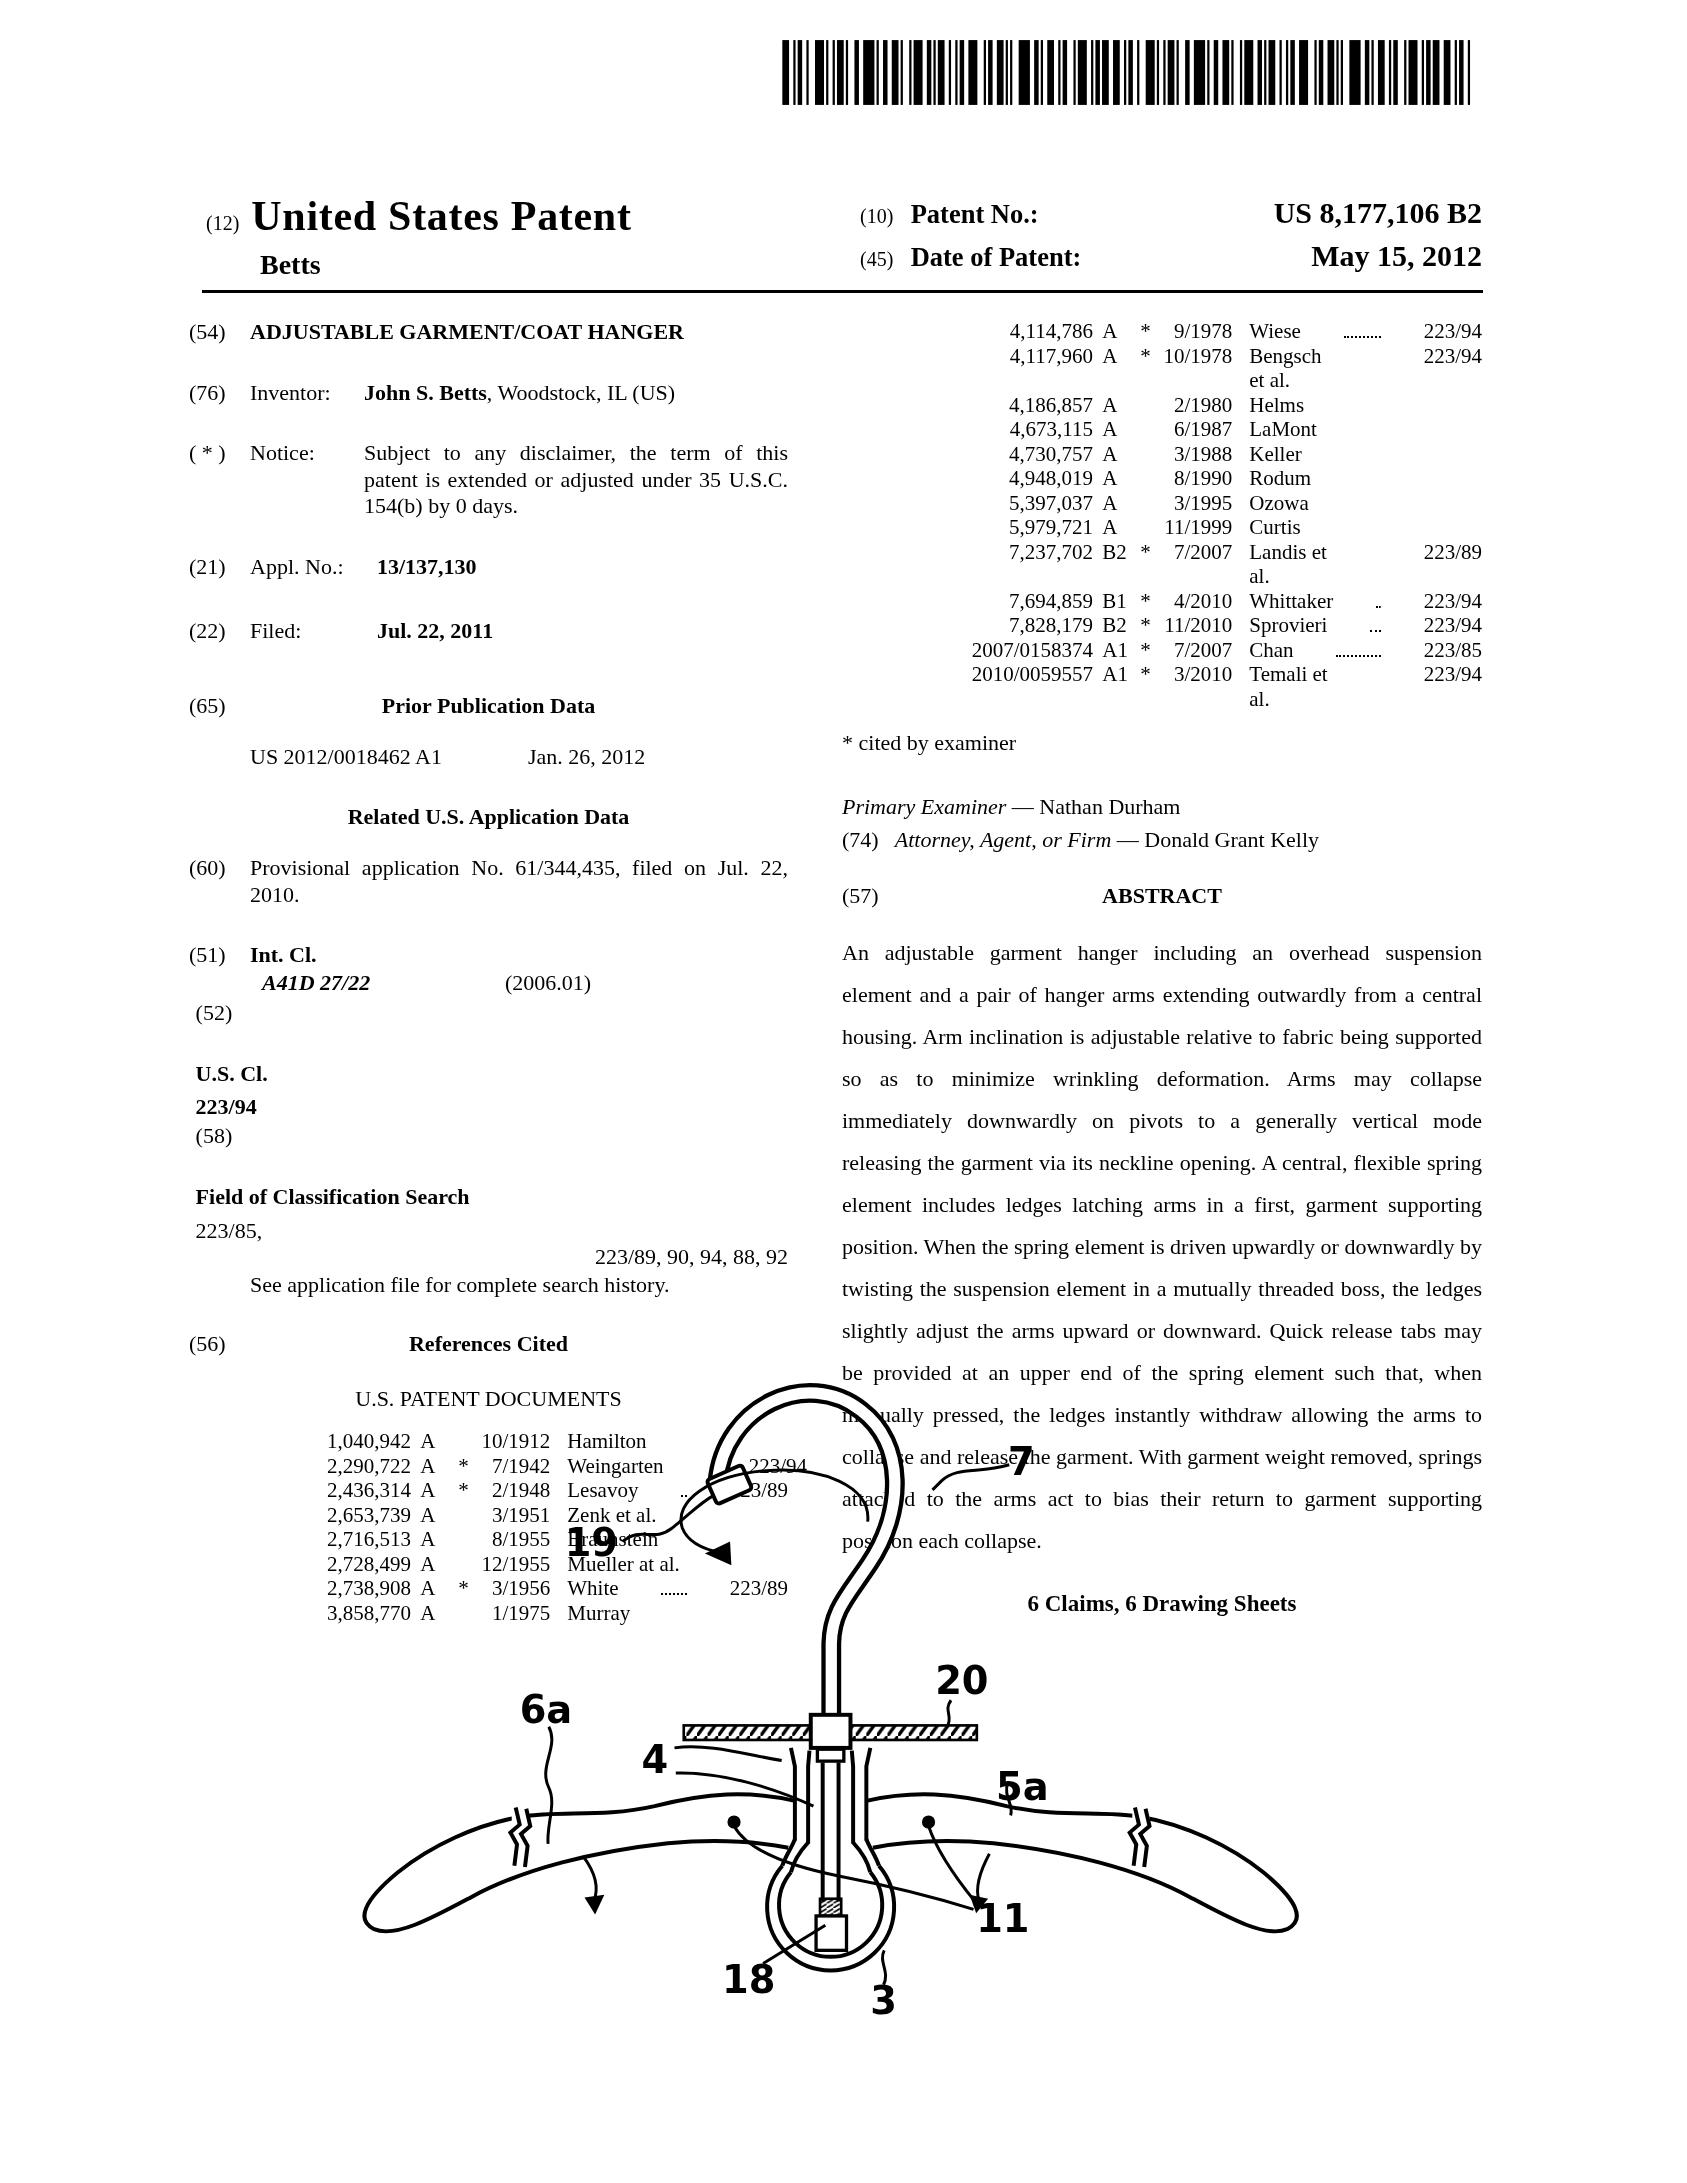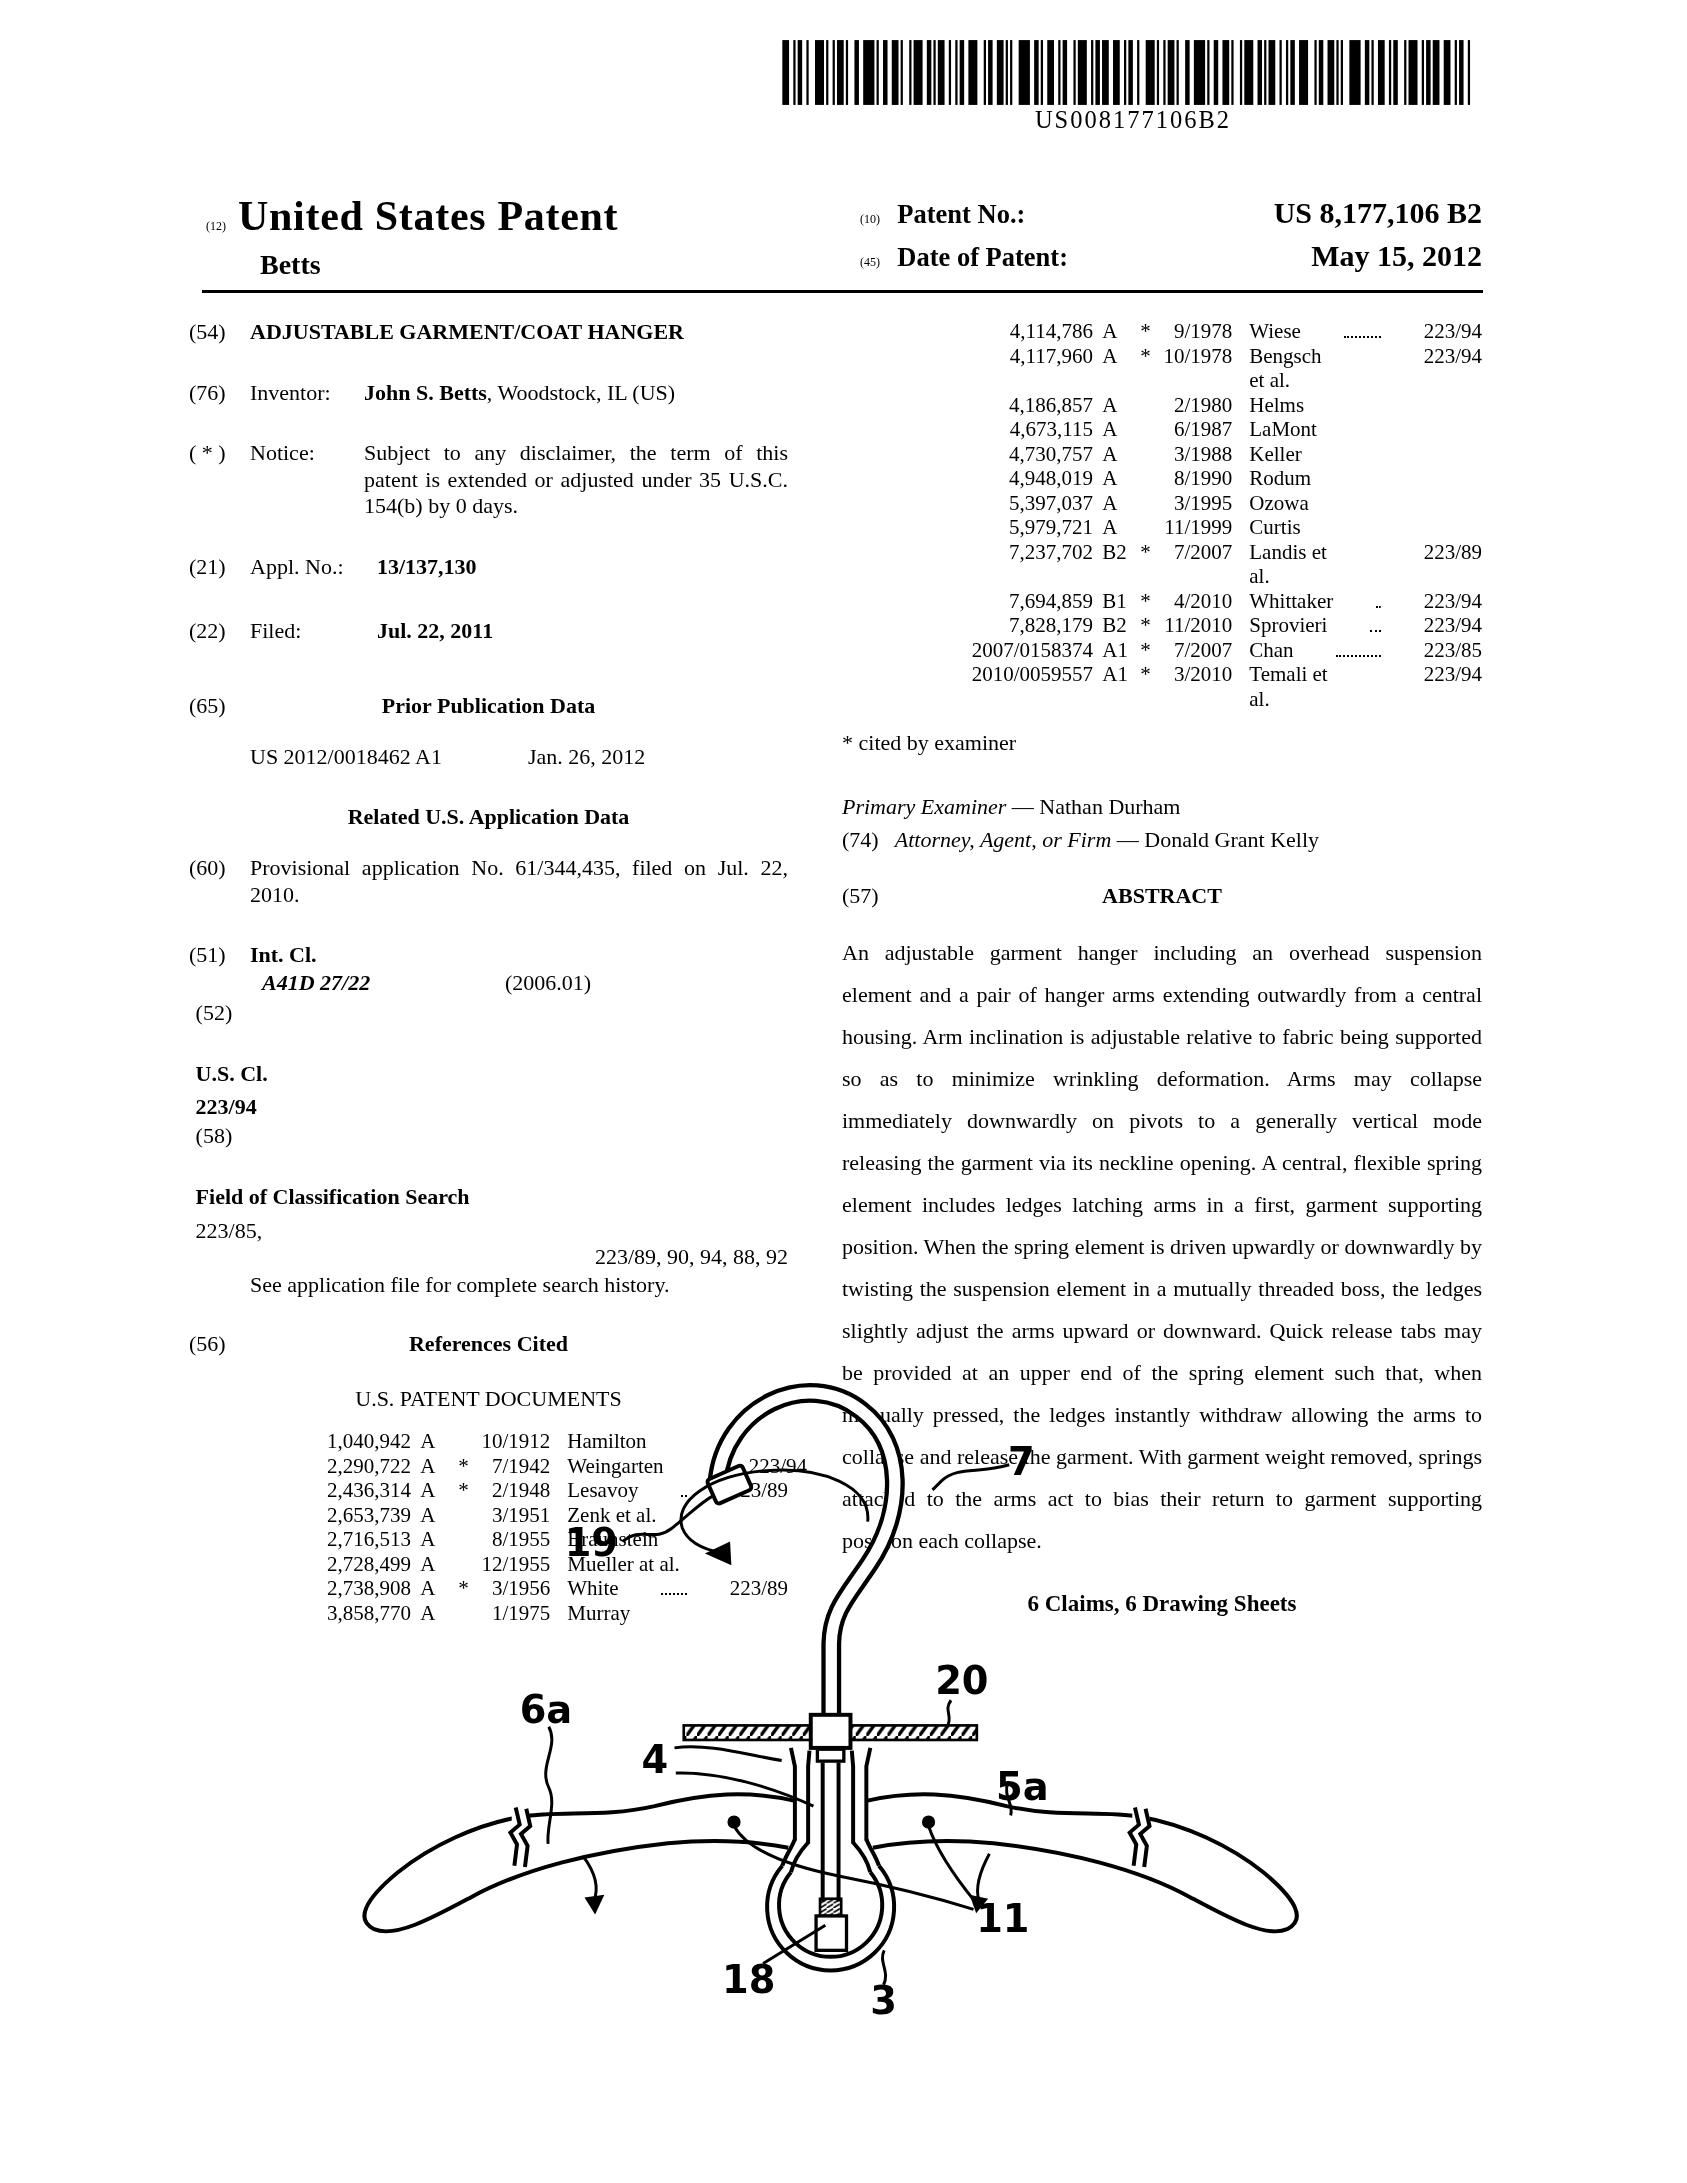--- a/index.html
+++ b/index.html
@@ -3,21 +3,21 @@
 <meta charset="utf-8">
 <style>
   html,body{margin:0;padding:0;background:#ffffff;}
   .page{position:relative;width:1687px;height:2183px;background:#fff;color:#000;
         font-family:"Liberation Serif", serif;overflow:hidden;}
   
   .barcode-wrap{position:absolute;left:781px;top:40px;width:704px;text-align:center;}
   .barcode-bars{width:704px;height:65px;display:block;}
   .barcode-text{font-size:24.5px;letter-spacing:2px;margin-top:1.3px;}
   
-  .h-num{font-size:12px;}
+  .h-num{font-size:20px;}
   .hdr-left{position:absolute;left:206px;top:192px;}
   .hdr-title-row{display:flex;align-items:baseline;gap:12px;}
   .hdr-title{font-size:42px;font-weight:bold;letter-spacing:0.7px;}
   .hdr-inventor{font-size:28px;font-weight:bold;margin-top:9.3px;margin-left:54px;}
   .hdr-right{position:absolute;left:860px;top:196px;width:622px;}
   .hdr-r-row{display:flex;align-items:baseline;margin-bottom:9.3px;gap:8px;}
   .hdr-r-label{font-size:26.5px;font-weight:bold;margin-left:9.3px;}
   .hdr-r-value{font-size:30px;font-weight:bold;margin-left:auto;}
   .hrule{position:absolute;left:202px;top:290px;width:1281px;height:3.3px;background:#000;}
   
@@ -151,21 +151,20 @@
         <rect x="941.8000000000003" y="0" width="3.4" height="98" fill="#000"></rect>
         <rect x="948.4000000000003" y="0" width="13.6" height="98" fill="#000"></rect>
         <rect x="968.4000000000003" y="0" width="3.4" height="98" fill="#000"></rect>
         <rect x="975.0000000000003" y="0" width="6.8" height="98" fill="#000"></rect>
         <rect x="985.0000000000003" y="0" width="10.2" height="98" fill="#000"></rect>
         <rect x="1001.6000000000004" y="0" width="10.2" height="98" fill="#000"></rect>
         <rect x="1018.2000000000004" y="0" width="3.4" height="98" fill="#000"></rect>
         <rect x="1024.8000000000004" y="0" width="6.8" height="98" fill="#000"></rect>
         <rect x="1038.0000000000005" y="0" width="3.4" height="98" fill="#000"></rect>
       </svg>
-    <div class="barcode-text">US008177106B2</div>
   </div>
 
   <div class="hdr-left">
     <div class="hdr-title-row">
       <span class="h-num">(12)</span>
       <span class="hdr-title">United States Patent</span>
     </div>
     <div class="hdr-inventor">Betts</div>
   </div>
   <div class="hdr-right">

